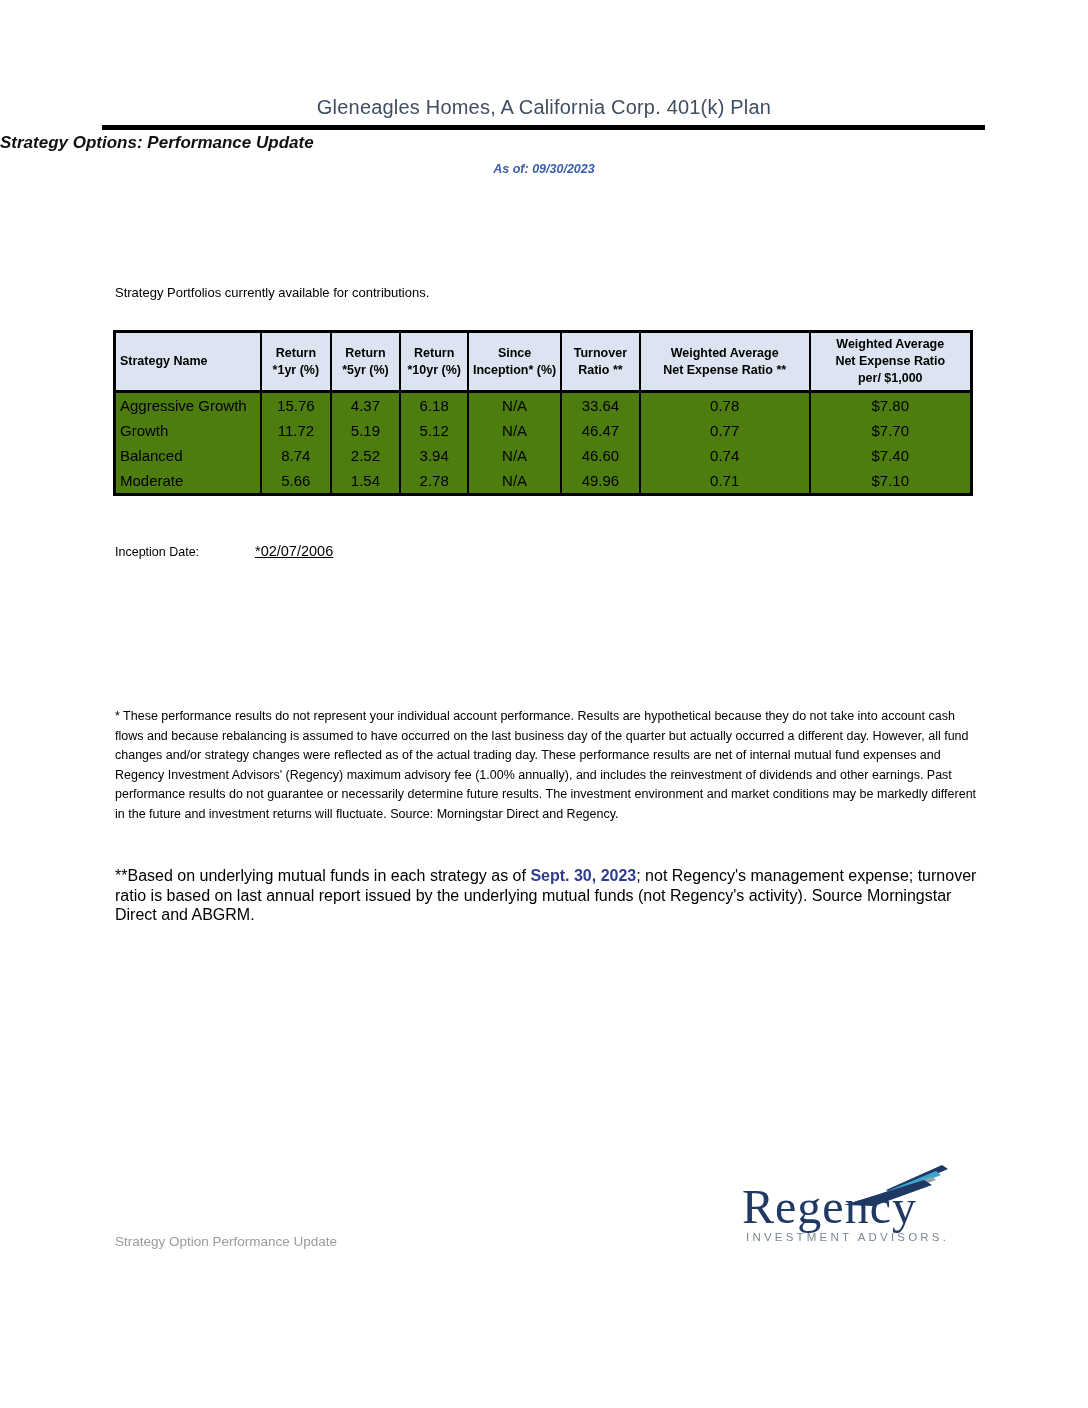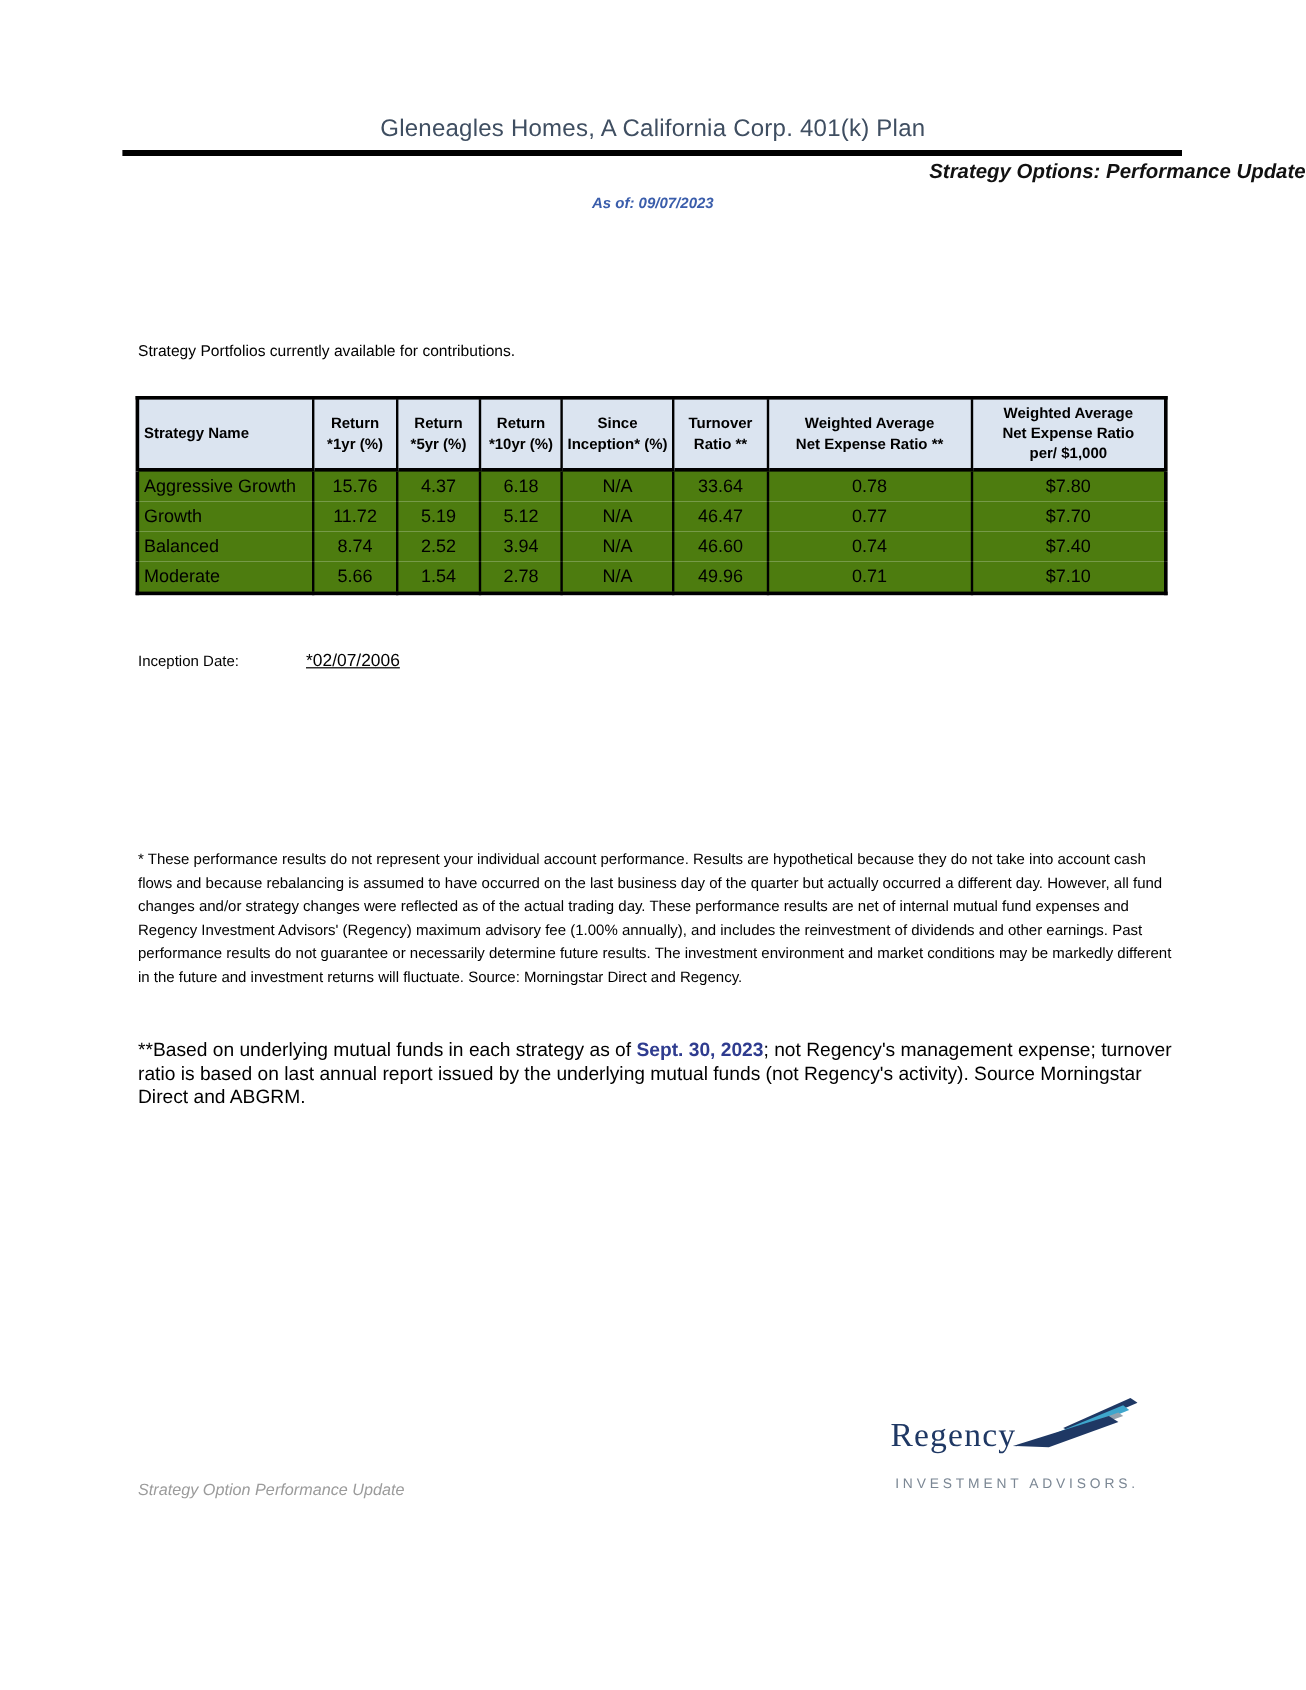--- a/index.html
+++ b/index.html
@@ -17,21 +17,21 @@
     font-size:20px;font-weight:400;
     color:#3f4e61;
     letter-spacing:0.2px;
   }
   .title-rule{
     position:absolute;top:125px;left:102px;width:883px;height:5px;
     background:#000;
   }
   .doc-subtitle{
     position:absolute;top:133px;left:0;width:1088px;
-    text-align:right;
+    text-align:left;
     font-size:17px;font-style:italic;font-weight:700;
     color:#111;
   }
   .doc-asof{
     position:absolute;top:162px;left:0;width:1088px;
     text-align:center;
     font-size:12.5px;font-style:italic;font-weight:700;
     color:#3a5dab;
   }
   .intro-line{
@@ -87,42 +87,42 @@
     font-size:16px;line-height:19.6px;color:#000;
   }
   .footnote2 .fn2-date{font-weight:700;color:#2f3c8f;}
   .logo{
     position:absolute;top:1163px;left:742px;width:210px;height:100px;
   }
   .logo-swoosh{position:absolute;left:102px;top:0;width:104px;height:44px;}
   .logo-word{
     position:absolute;left:0;top:20px;width:210px;
     font-family:"Liberation Serif", serif;
-    font-size:28px;font-weight:400;line-height:1;
+    font-size:48px;font-weight:400;line-height:1;
     color:#1f3864;letter-spacing:1px;
   }
   .logo-tagline{
     position:absolute;left:4px;top:68px;width:210px;
     font-size:11.5px;letter-spacing:3.2px;
     color:#7b8794;
   }
   .page-footer{
     position:absolute;top:1234px;left:115px;
-    font-size:13.5px;font-style:italic;color:#9b9b9b;
+    font-size:13.5px;color:#9b9b9b;
   }
 </style>
 </head>
 <body>
 
 <div class="page">
 
   <div class="doc-title">Gleneagles Homes, A California Corp. 401(k) Plan</div>
   <div class="title-rule"></div>
   <div class="doc-subtitle">Strategy Options: Performance Update</div>
-  <div class="doc-asof">As of: 09/07/2023</div>
+  <div class="doc-asof">As of: 09/30/2023</div>
 
   <div class="intro-line">Strategy Portfolios currently available for contributions.</div>
 
   <table class="perf">
     <thead>
       <tr>
         <th class="col-name">Strategy Name</th>
         <th class="col-1yr">Return
 *1yr (%)</th>
         <th class="col-5yr">Return

